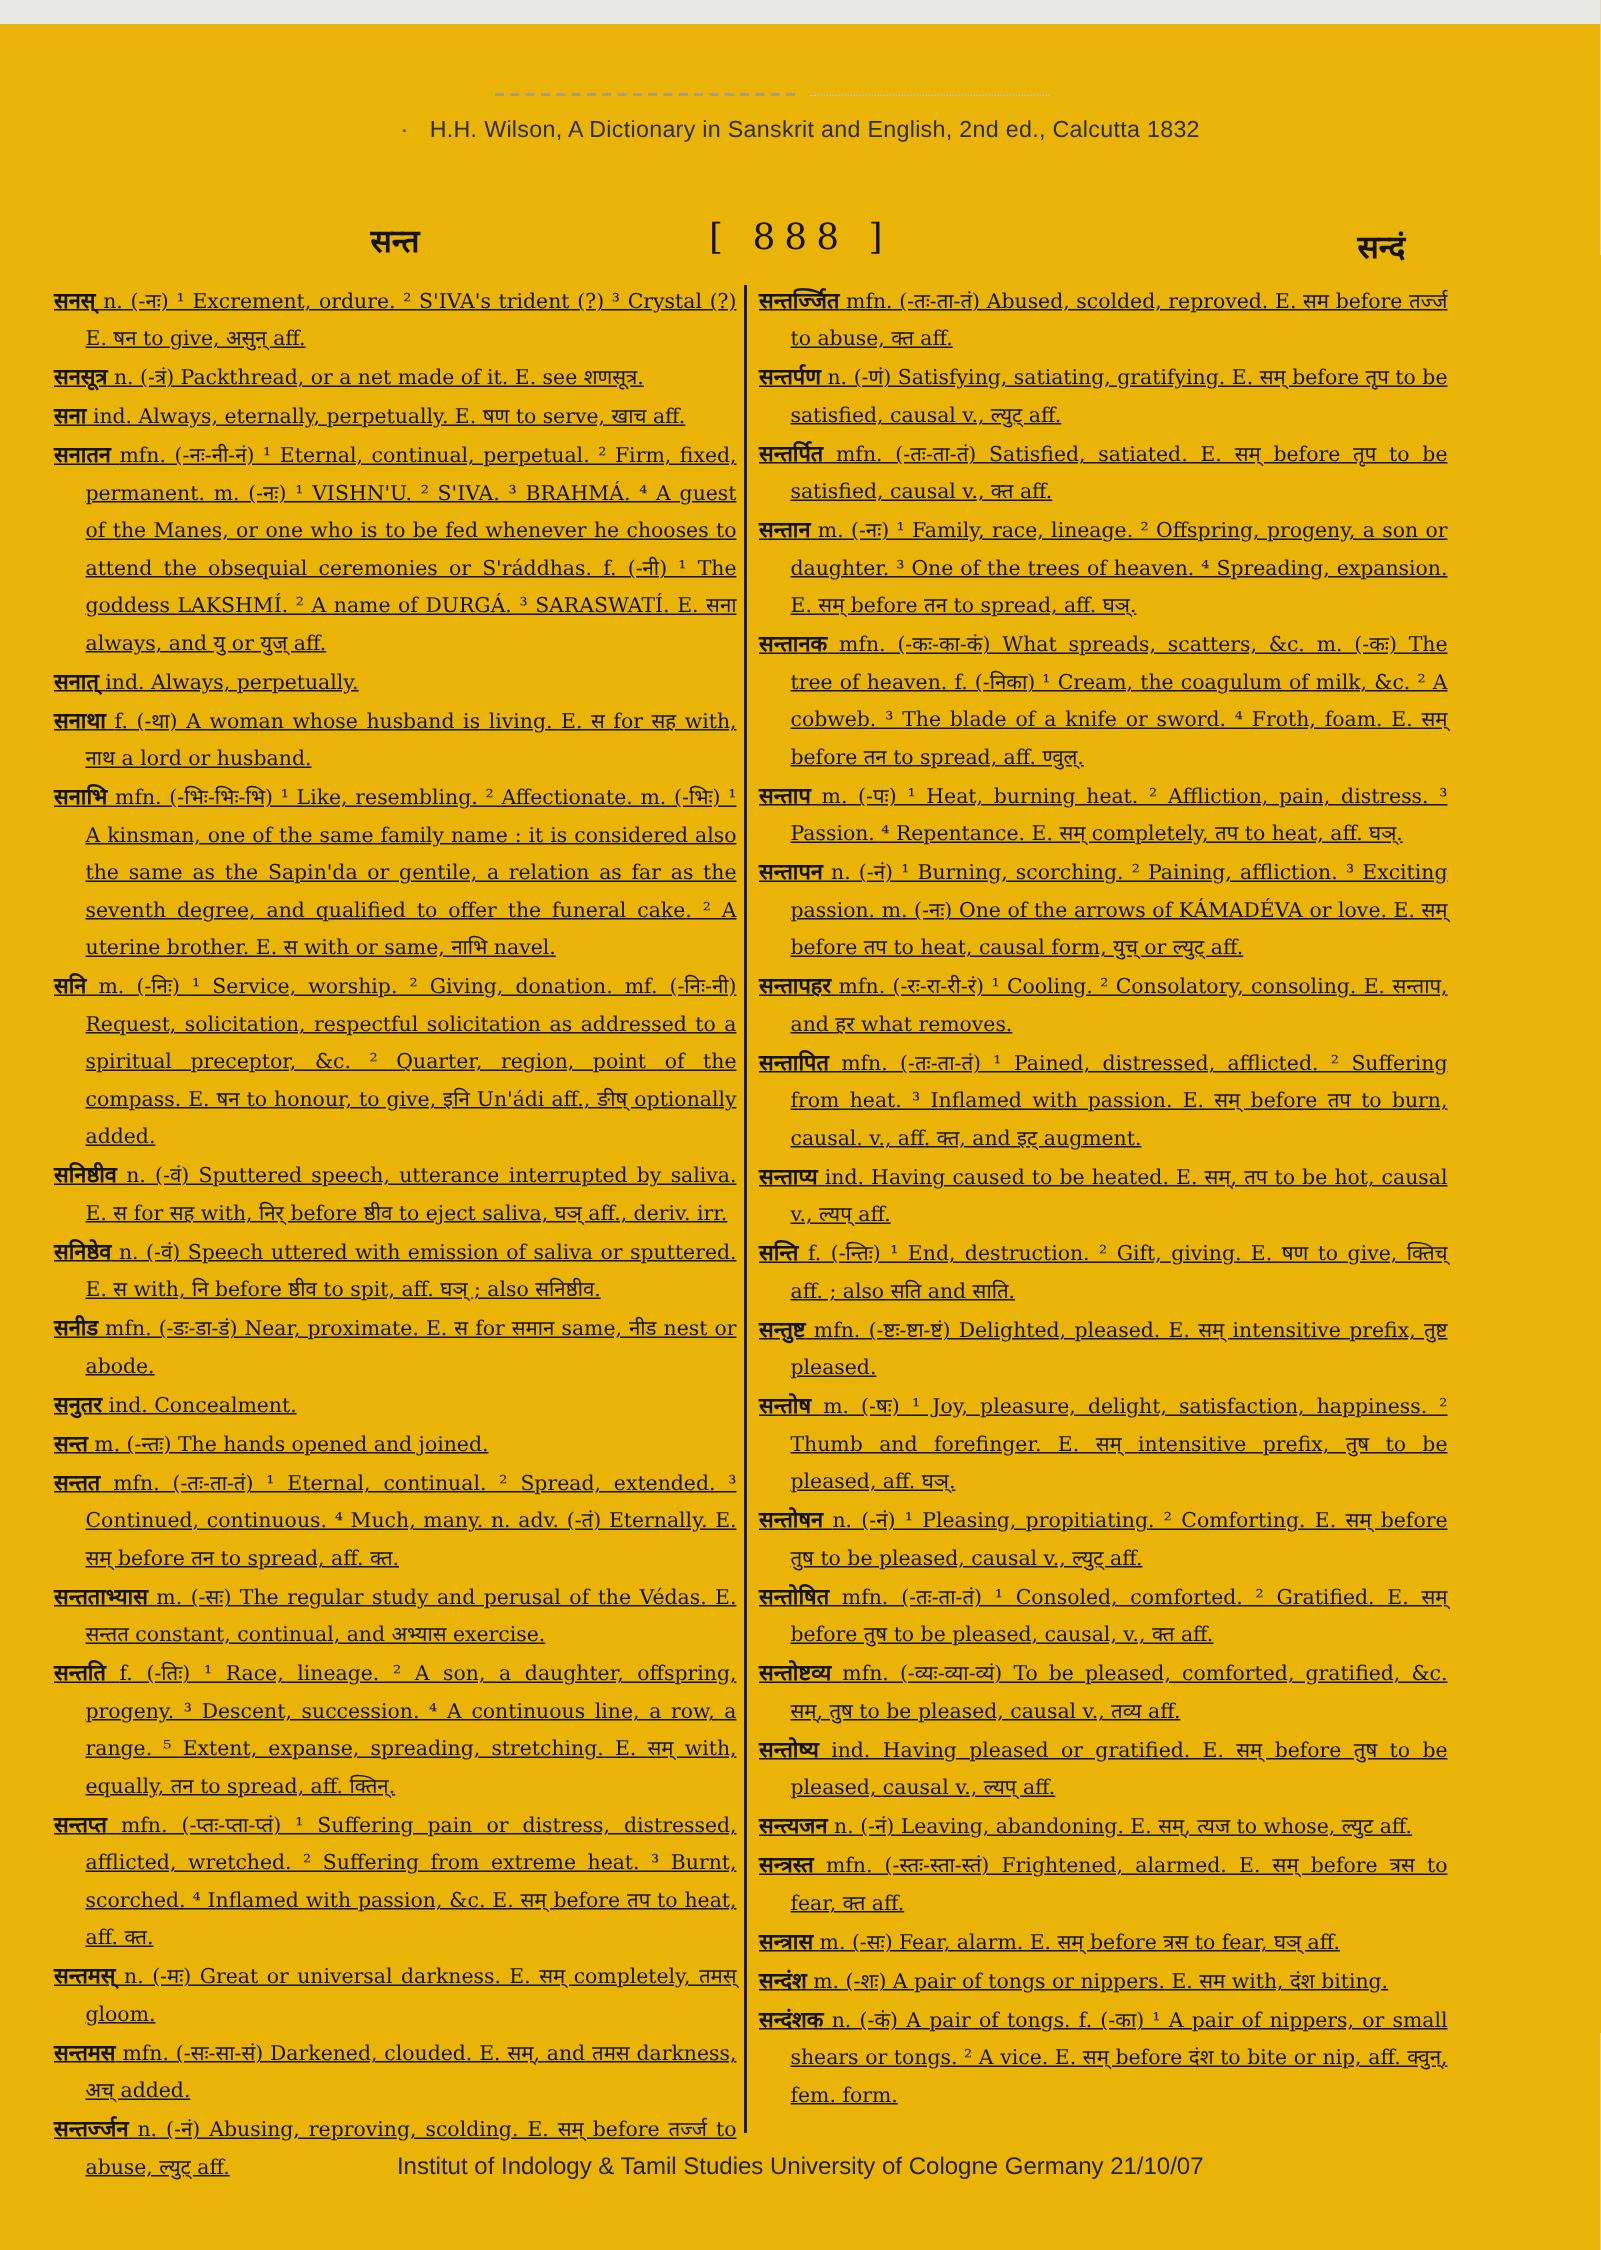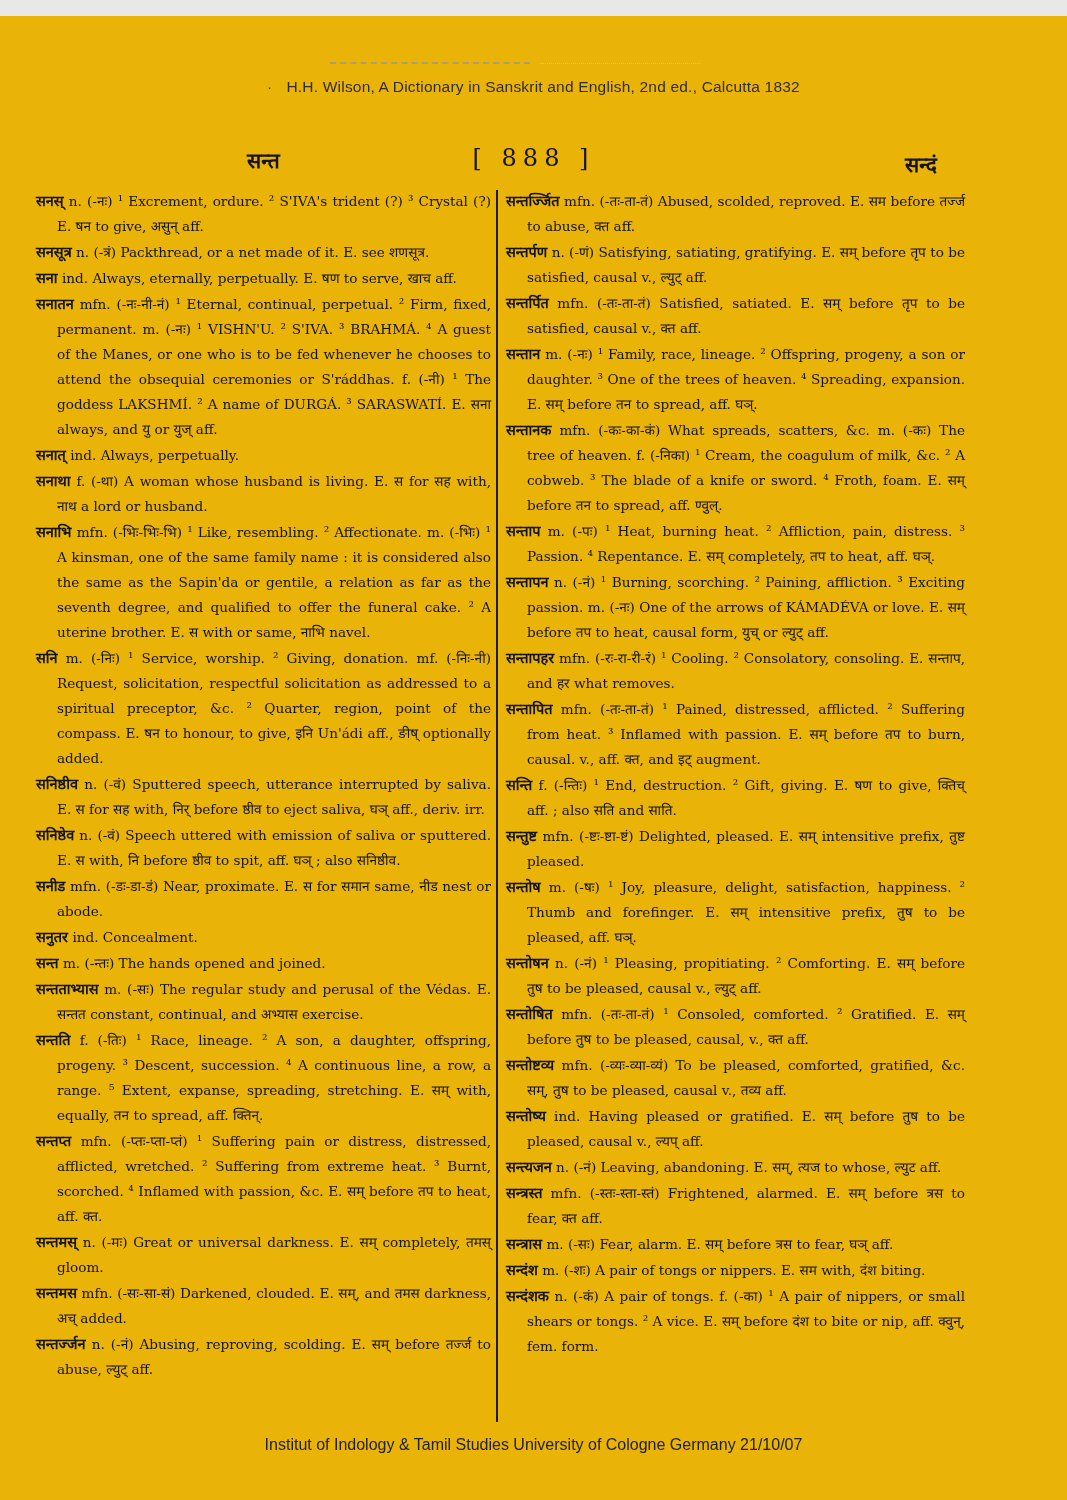--- a/index.html
+++ b/index.html
@@ -70,20 +70,21 @@
     font-size: 13.6px;
     line-height: 25px;
     text-align: justify;
   }
   .column.left  { left: 36px;  width: 455px; }
   .column.right { left: 506px; width: 459px; }
   .entry {
     margin: 0;
     text-indent: -21px;
     padding-left: 21px;
+    text-decoration: underline;
   }
   .entry .headword {
     font-weight: bold;
     font-size: 14.5px;
   }
   .entry .entry-body { }
   .footer {
     position: absolute;
     top: 1420px; left: 0; right: 0;
     text-align: center;
@@ -134,20 +135,21 @@
       <p class="entry"><span class="headword">सनिष्ठीव</span> <span class="entry-body">n. (-वं) Sputtered speech, utterance interrupted by saliva.   E. स for सह with, निर् before ष्ठीव to eject saliva, घञ् aff., deriv. irr.</span></p>
 
       <p class="entry"><span class="headword">सनिष्ठेव</span> <span class="entry-body">n. (-वं) Speech uttered with emission of saliva or sputtered.   E. स with, नि before ष्ठीव to spit, aff. घञ् ;  also सनिष्ठीव.</span></p>
 
       <p class="entry"><span class="headword">सनीड</span> <span class="entry-body">mfn. (-डः-डा-डं) Near, proximate.   E. स for समान same, नीड nest or abode.</span></p>
 
       <p class="entry"><span class="headword">सनुतर</span> <span class="entry-body">ind. Concealment.</span></p>
 
       <p class="entry"><span class="headword">सन्त</span> <span class="entry-body">m. (-न्तः) The hands opened and joined.</span></p>
 
+      <p class="entry"><span class="headword">सन्तत</span> <span class="entry-body">mfn. (-तः-ता-तं) ¹ Eternal, continual. ² Spread, extended. ³ Continued, continuous. ⁴ Much, many. n. adv. (-तं) Eternally.   E. सम् before तन to spread, aff. क्त.</span></p>
 
       <p class="entry"><span class="headword">सन्तताभ्यास</span> <span class="entry-body">m. (-सः) The regular study and perusal of the Védas.   E. सन्तत constant, continual, and अभ्यास exercise.</span></p>
 
       <p class="entry"><span class="headword">सन्तति</span> <span class="entry-body">f. (-तिः) ¹ Race, lineage. ² A son, a daughter, offspring, progeny. ³ Descent, succession. ⁴ A continuous line, a row, a range. ⁵ Extent, expanse, spreading, stretching.   E. सम् with, equally, तन to spread, aff. क्तिन्.</span></p>
 
       <p class="entry"><span class="headword">सन्तप्त</span> <span class="entry-body">mfn. (-प्तः-प्ता-प्तं) ¹ Suffering pain or distress, distressed, afflicted, wretched. ² Suffering from extreme heat. ³ Burnt, scorched. ⁴ Inflamed with passion, &amp;c.   E. सम् before तप to heat, aff. क्त.</span></p>
 
       <p class="entry"><span class="headword">सन्तमस्</span> <span class="entry-body">n. (-मः) Great or universal darkness.   E. सम् completely, तमस् gloom.</span></p>
 
       <p class="entry"><span class="headword">सन्तमस</span> <span class="entry-body">mfn. (-सः-सा-सं) Darkened, clouded.   E. सम्, and तमस darkness, अच् added.</span></p>
@@ -169,20 +171,21 @@
 
 
       <p class="entry"><span class="headword">सन्ताप</span> <span class="entry-body">m. (-पः) ¹ Heat, burning heat. ² Affliction, pain, distress. ³ Passion. ⁴ Repentance.   E. सम् completely, तप to heat, aff. घञ्.</span></p>
 
       <p class="entry"><span class="headword">सन्तापन</span> <span class="entry-body">n. (-नं) ¹ Burning, scorching. ² Paining, affliction. ³ Exciting passion. m. (-नः) One of the arrows of KÁMADÉVA or love.   E. सम् before तप to heat, causal form, युच् or ल्युट् aff.</span></p>
 
       <p class="entry"><span class="headword">सन्तापहर</span> <span class="entry-body">mfn. (-रः-रा-री-रं) ¹ Cooling. ² Consolatory, consoling.   E. सन्ताप, and हर what removes.</span></p>
 
       <p class="entry"><span class="headword">सन्तापित</span> <span class="entry-body">mfn. (-तः-ता-तं) ¹ Pained, distressed, afflicted. ² Suffering from heat. ³ Inflamed with passion.   E. सम् before तप to burn, causal. v., aff. क्त, and इट् augment.</span></p>
 
+      <p class="entry"><span class="headword">सन्ताप्य</span> <span class="entry-body">ind. Having caused to be heated.   E. सम्, तप to be hot, causal v., ल्यप् aff.</span></p>
 
       <p class="entry"><span class="headword">सन्ति</span> <span class="entry-body">f. (-न्तिः) ¹ End, destruction. ² Gift, giving.   E. षण to give, क्तिच् aff. ;  also सति and साति.</span></p>
 
       <p class="entry"><span class="headword">सन्तुष्ट</span> <span class="entry-body">mfn. (-ष्टः-ष्टा-ष्टं) Delighted, pleased.   E. सम् intensitive prefix, तुष्ट pleased.</span></p>
 
       <p class="entry"><span class="headword">सन्तोष</span> <span class="entry-body">m. (-षः) ¹ Joy, pleasure, delight, satisfaction, happiness. ² Thumb and forefinger.   E. सम् intensitive prefix, तुष to be pleased, aff. घञ्.</span></p>
 
       <p class="entry"><span class="headword">सन्तोषन</span> <span class="entry-body">n. (-नं) ¹ Pleasing, propitiating. ² Comforting.   E. सम् before तुष to be pleased, causal v., ल्युट् aff.</span></p>
 
       <p class="entry"><span class="headword">सन्तोषित</span> <span class="entry-body">mfn. (-तः-ता-तं) ¹ Consoled, comforted. ² Gratified.   E. सम् before तुष to be pleased, causal, v., क्त aff.</span></p>

